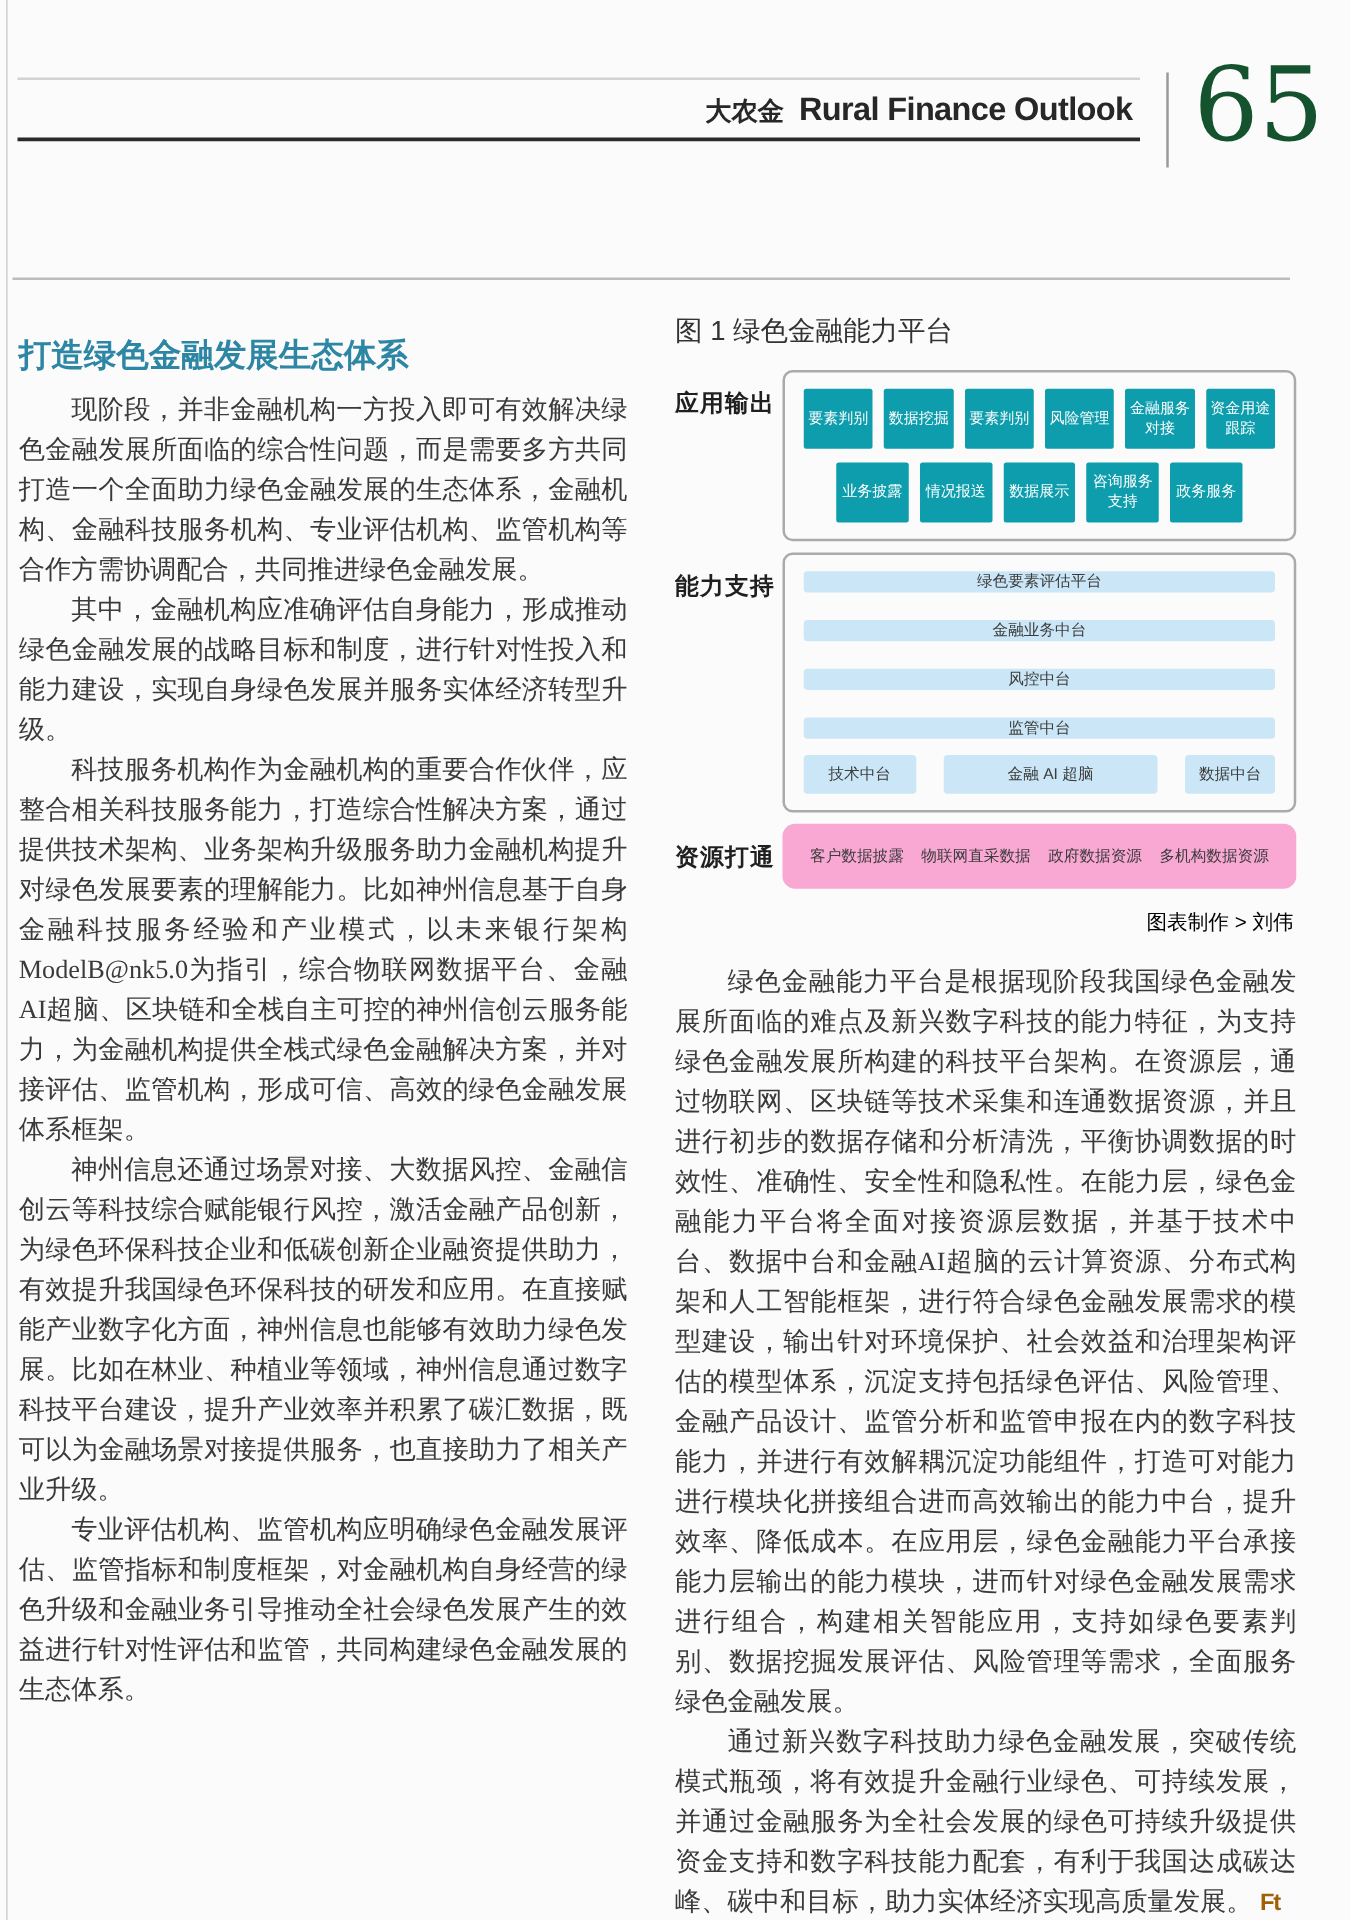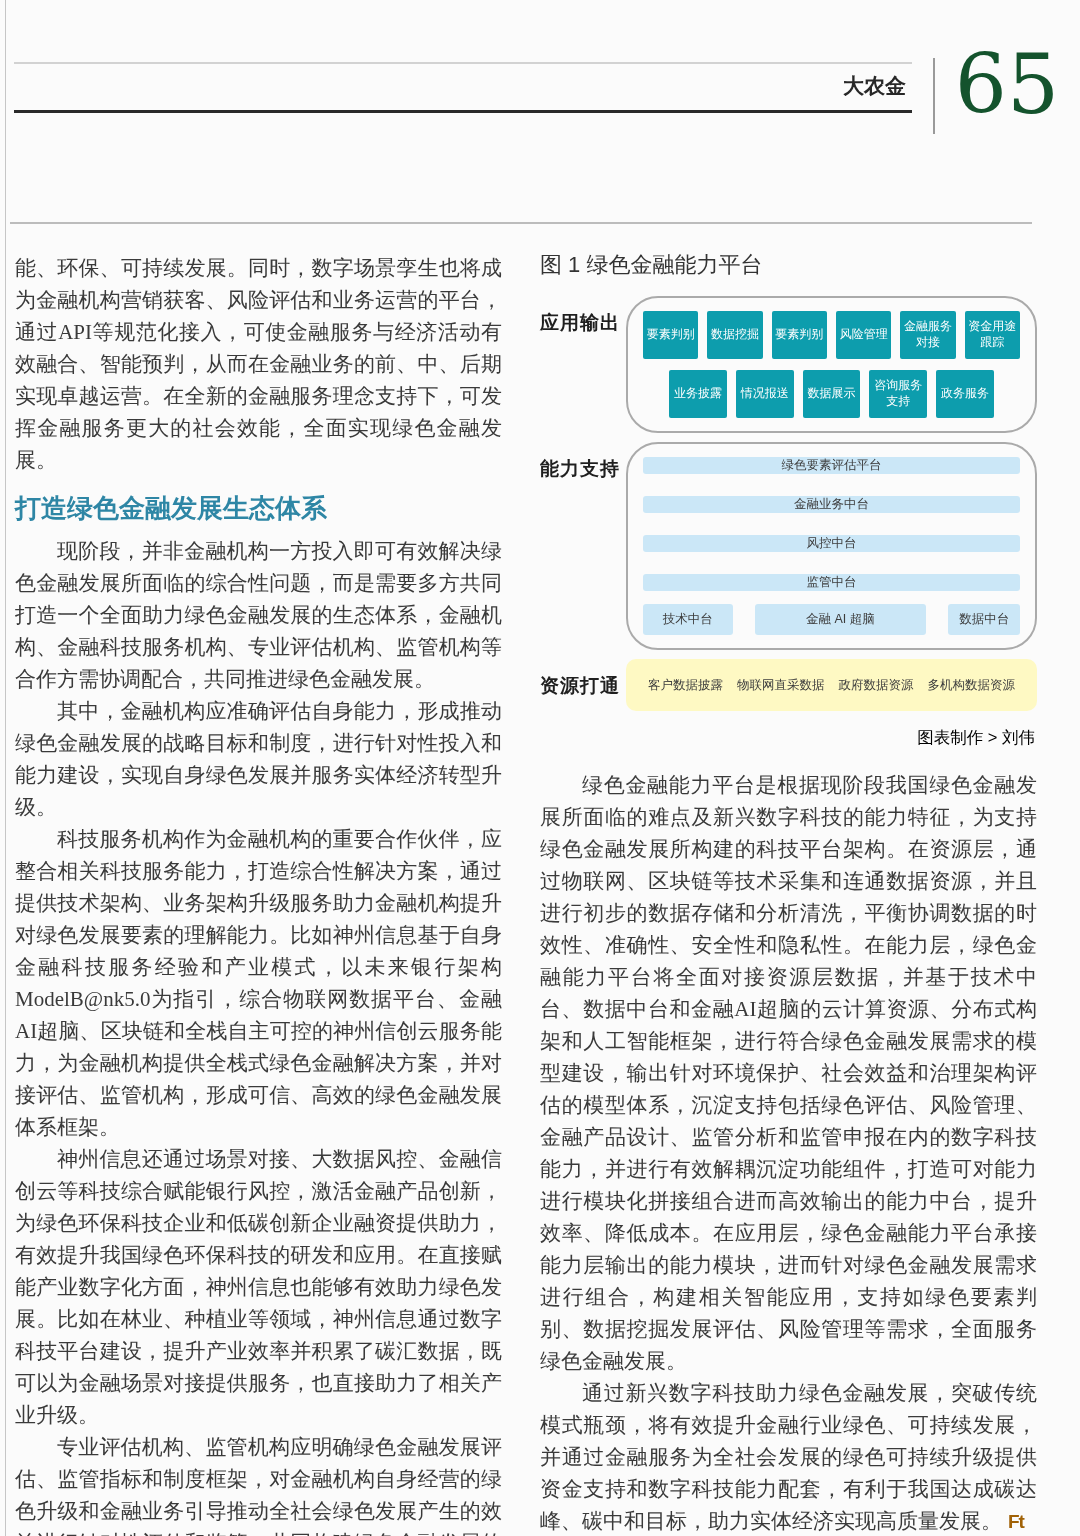--- a/index.html
+++ b/index.html
@@ -47,21 +47,21 @@
     font-size:22px;color:#333;margin:0 0 16px 0;font-weight:500;
   }
   .figrow{display:flex;align-items:stretch;margin-bottom:9px;}
   .figlabel{
     width:86px;flex:0 0 86px;padding-top:14px;
     font-family:"Liberation Sans","DejaVu Sans",sans-serif;
     font-size:19px;font-weight:bold;color:#1f1f1f;letter-spacing:1px;
   }
   .figlabel.center{padding-top:14px;}
   .fig-container{
-    flex:1;border:2px solid #aaaaaa;border-radius:32px;
+    flex:1;border:2px solid #aaaaaa;border-radius:8px;
     padding:13px 15px;box-sizing:border-box;background:transparent;
   }
   .boxrow{display:flex;gap:9px;}
   .boxrow.inset{padding:0 26px;margin-top:11px;}
   .boxrow.mt{margin-top:13px;}
   .tealbox{
     flex:1;min-height:44px;background:#0d9dad;color:#ffffff;
     display:flex;align-items:center;justify-content:center;text-align:center;
     font-family:"Liberation Sans","DejaVu Sans",sans-serif;
     font-size:12px;line-height:1.3;border-radius:2px;padding:2px 1px;
@@ -69,21 +69,21 @@
   .bluebox{
     flex:1;height:31px;background:#cbe7f7;color:#3c3c3c;
     display:flex;align-items:center;justify-content:center;text-align:center;
     font-family:"Liberation Sans","DejaVu Sans",sans-serif;
     font-size:12.5px;border-radius:3px;
   }
   .caprow1{gap:22px;flex-direction:column;}
   .caprow2{gap:22px;}
   .bx-w1{flex:1.25;} .bx-w2{flex:2.4;}
   .resbar{
-    flex:1;background:#fef9c3;border-radius:10px;min-height:52px;
+    flex:1;background:#f9a8d4;border-radius:10px;min-height:52px;
     display:flex;align-items:center;justify-content:space-between;
     padding:16px 22px;box-sizing:border-box;
   }
   .resitem{
     font-family:"Liberation Sans","DejaVu Sans",sans-serif;
     font-size:12.5px;color:#3c3c3c;
   }
   .fig-caption{
     text-align:right;margin:16px 2px 20px 0;
     font-family:"Liberation Sans","DejaVu Sans",sans-serif;
@@ -96,28 +96,28 @@
   }
 </style>
 </head>
 <body>
 
 <div class="page-left-rule"></div>
 
 <div class="hdr-thin-rule"></div>
 <div class="hdr-brand">
   <span class="brand-cn">大农金</span>
+  <span class="brand-en">Rural Finance Outlook</span>
 </div>
 <div class="hdr-thick-rule"></div>
 <div class="hdr-divider"></div>
 <div class="page-number">65</div>
 <div class="content-top-rule"></div>
 
 <div class="col-left">
-  <p class="para">能、环保、可持续发展。同时，数字场景孪生也将成为金融机构营销获客、风险评估和业务运营的平台，通过API等规范化接入，可使金融服务与经济活动有效融合、智能预判，从而在金融业务的前、中、后期实现卓越运营。在全新的金融服务理念支持下，可发挥金融服务更大的社会效能，全面实现绿色金融发展。</p>
   <h2 class="section-heading">打造绿色金融发展生态体系</h2>
   <p class="para indent">现阶段，并非金融机构一方投入即可有效解决绿色金融发展所面临的综合性问题，而是需要多方共同打造一个全面助力绿色金融发展的生态体系，金融机构、金融科技服务机构、专业评估机构、监管机构等合作方需协调配合，共同推进绿色金融发展。</p>
   <p class="para indent">其中，金融机构应准确评估自身能力，形成推动绿色金融发展的战略目标和制度，进行针对性投入和能力建设，实现自身绿色发展并服务实体经济转型升级。</p>
   <p class="para indent">科技服务机构作为金融机构的重要合作伙伴，应整合相关科技服务能力，打造综合性解决方案，通过提供技术架构、业务架构升级服务助力金融机构提升对绿色发展要素的理解能力。比如神州信息基于自身金融科技服务经验和产业模式，以未来银行架构ModelB@nk5.0为指引，综合物联网数据平台、金融AI超脑、区块链和全栈自主可控的神州信创云服务能力，为金融机构提供全栈式绿色金融解决方案，并对接评估、监管机构，形成可信、高效的绿色金融发展体系框架。</p>
   <p class="para indent">神州信息还通过场景对接、大数据风控、金融信创云等科技综合赋能银行风控，激活金融产品创新，为绿色环保科技企业和低碳创新企业融资提供助力，有效提升我国绿色环保科技的研发和应用。在直接赋能产业数字化方面，神州信息也能够有效助力绿色发展。比如在林业、种植业等领域，神州信息通过数字科技平台建设，提升产业效率并积累了碳汇数据，既可以为金融场景对接提供服务，也直接助力了相关产业升级。</p>
   <p class="para indent">专业评估机构、监管机构应明确绿色金融发展评估、监管指标和制度框架，对金融机构自身经营的绿色升级和金融业务引导推动全社会绿色发展产生的效益进行针对性评估和监管，共同构建绿色金融发展的生态体系。</p>
 </div>
 
 <div class="col-right">
   <div class="fig-title">图 1 绿色金融能力平台</div>

